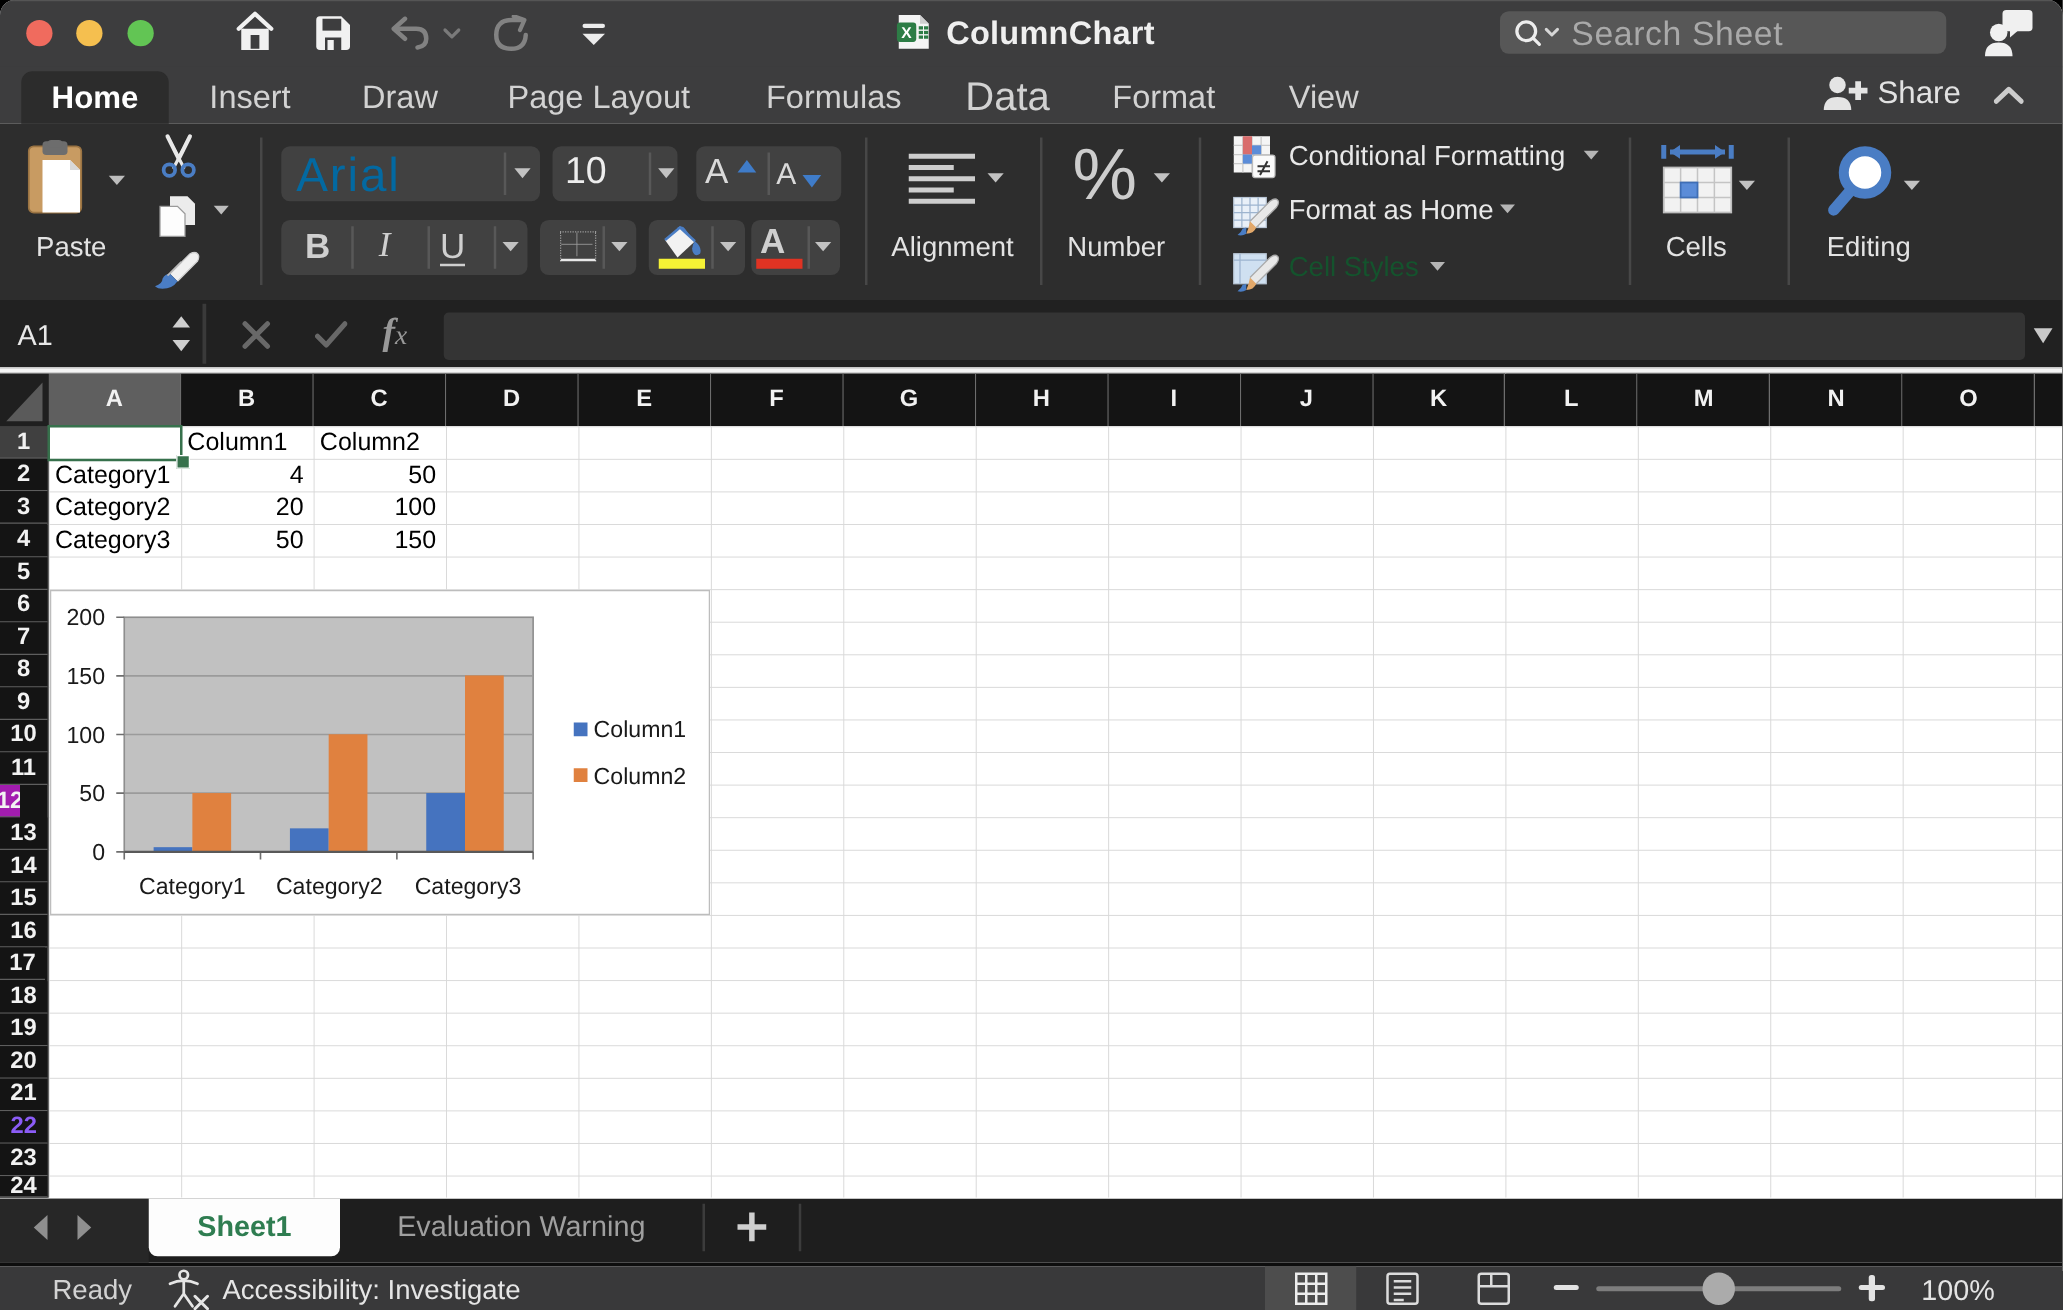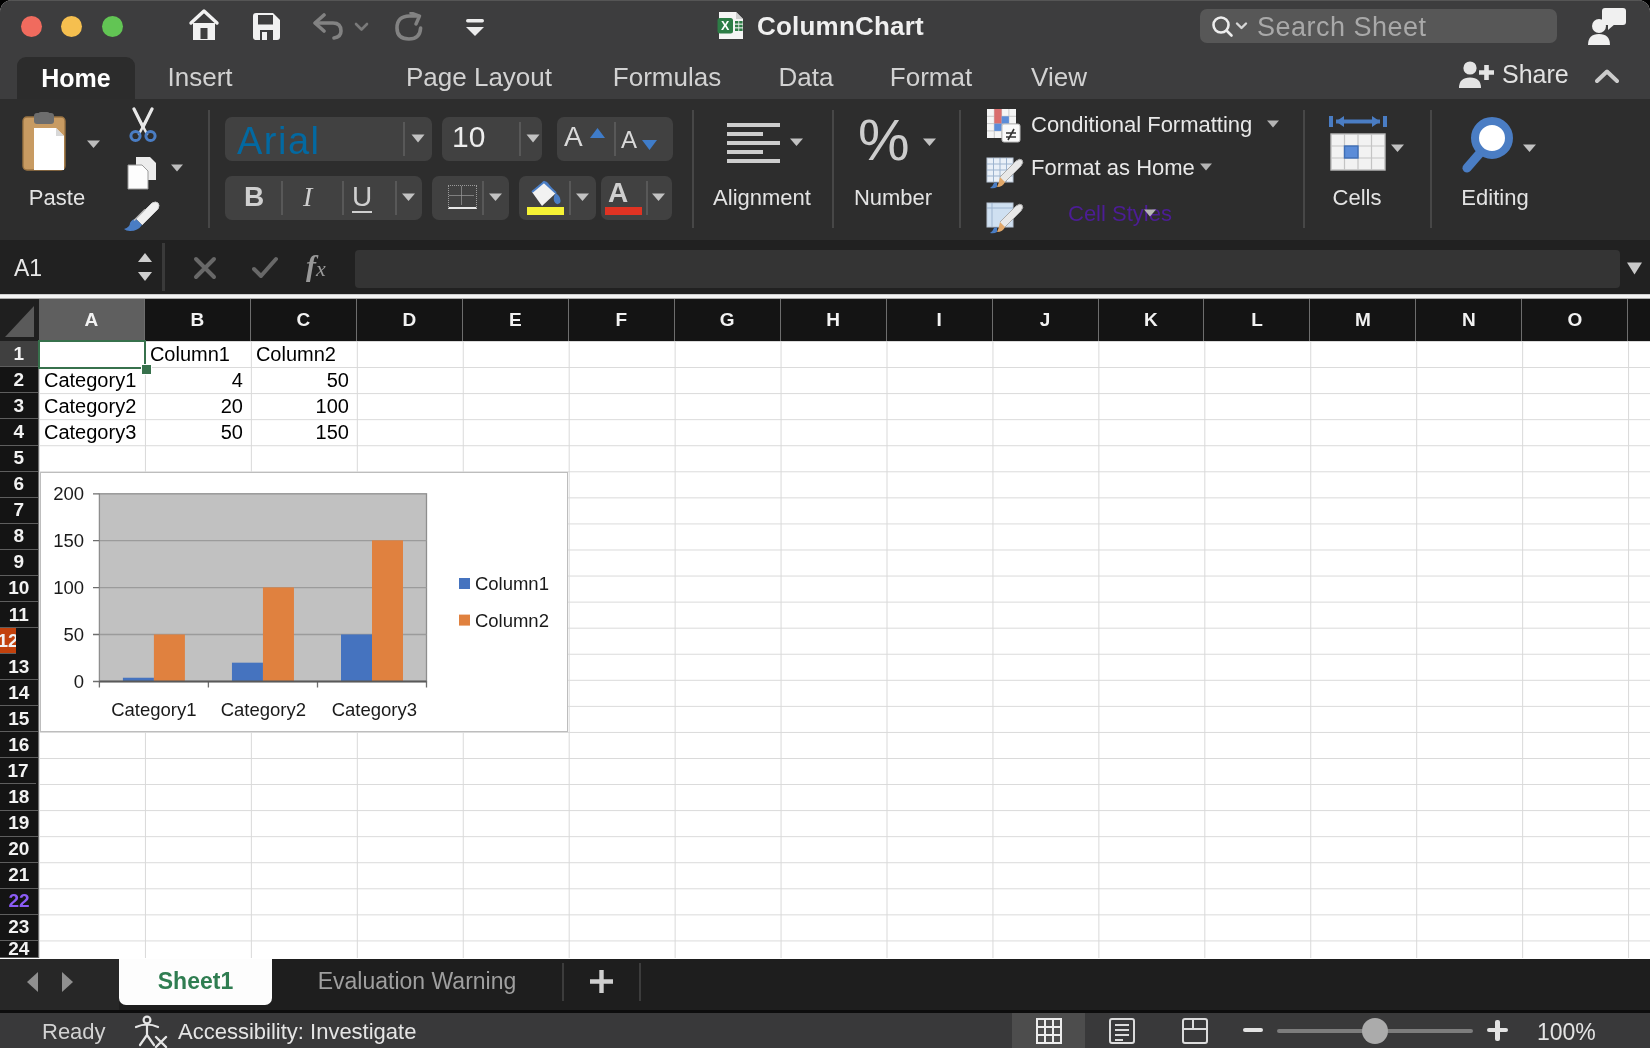--- a/index.html
+++ b/index.html
@@ -66,23 +66,24 @@
  <rect x="14" y="1" width="24" height="17" rx="3" fill="#f0f0f0"></rect>
  <path d="M20 17 L20 23 L27 17 Z" fill="#f0f0f0"></path>
  <circle cx="11" cy="19" r="7" fill="#f0f0f0"></circle>
  <path d="M0 38 Q0 27 11 27 Q22 27 22 38 Z" fill="#f0f0f0"></path>
 </svg>
 
 <div class="abs" style="left:0;top:53px;width:1650px;height:46px;background:#3d3d3e;"></div>
 <div class="abs" style="left:17px;top:57px;width:118px;height:42px;background:#2c2c2c;border-radius:9px 9px 0 0;"></div>
 <div class="abs ctr" style="left:17px;top:57px;width:118px;height:42px;font-size:25px;font-weight:bold;color:#fff;">Home</div>
 <div class="abs ctr" style="left:110px;top:57px;width:180px;height:40px;font-size:26px;color:#d2d2d2;">Insert</div>
+<div class="abs ctr" style="left:230px;top:57px;width:180px;height:40px;font-size:26px;color:#d2d2d2;">Draw</div>
 <div class="abs ctr" style="left:577px;top:57px;width:180px;height:40px;font-size:26px;color:#d2d2d2;">Formulas</div>
 <div class="abs ctr" style="left:389px;top:57px;width:180px;height:40px;font-size:26px;color:#d2d2d2;">Page Layout</div>
-<div class="abs ctr" style="left:716px;top:57px;width:180px;height:40px;font-size:26px;color:#d2d2d2;">Data</div>
+<div class="abs ctr" style="left:716px;top:57px;width:180px;height:40px;font-size:32px;color:#d2d2d2;">Data</div>
 <div class="abs ctr" style="left:841px;top:57px;width:180px;height:40px;font-size:26px;color:#d2d2d2;">Format</div>
 <div class="abs ctr" style="left:969px;top:57px;width:180px;height:40px;font-size:26px;color:#d2d2d2;">View</div>
 <svg class="abs" style="left:1458px;top:60px" width="38" height="30" viewBox="0 0 38 30">
  <circle cx="12" cy="8" r="6.6" fill="#e4e4e4"></circle>
  <path d="M1 28 Q1 17.5 12 17.5 Q23 17.5 23 28 Z" fill="#e4e4e4"></path>
  <path d="M28.5 5 V20 M21 12.5 H36" stroke="#e4e4e4" stroke-width="4.6"></path>
 </svg>
 <div class="abs" style="left:1502px;top:60px;font-size:25px;color:#e2e2e2;font-weight:500;">Share</div>
 <svg class="abs" style="left:1595px;top:68px" width="24" height="17" viewBox="0 0 24 17">
  <path d="M2 13 L12 3.5 L22 13" fill="none" stroke="#cccccc" stroke-width="4" stroke-linecap="round" stroke-linejoin="round"></path>
@@ -238,21 +239,21 @@
 <svg class="abs" style="left:1199px;top:162px" width="14" height="9" viewBox="0 0 14 9">
       <path d="M1 1.5 H13 L7 8.5 Z" fill="#b5b5b5"></path>
     </svg>
 <svg class="abs" style="left:986px;top:202px" width="40" height="34" viewBox="0 0 40 34">
  <rect x="1" y="1" width="26" height="24" fill="#cfe0f1" stroke="#b9c6d6" stroke-width="1"></rect>
  <path d="M1 6 H27 M6 1 V25" stroke="#9db4cf" stroke-width="1"></path>
  <path d="M14 20 L30 4 Q34 1 36 3 Q38 5 35 9 L19 25" fill="#e8e8e8" stroke="#aaa" stroke-width="1"></path>
  <path d="M14 20 L19 25 Q17 30 11 30 Q13 26 14 20" fill="#e2a86a"></path>
  <path d="M11 30 Q8 32 4 31 Q7 29 8 26 L11 25 Z" fill="#4a7dc4"></path>
 </svg>
-<div class="abs" style="left:1031px;top:201px;font-size:22px;color:#4c1d95;margin-left:37px;">Cell Styles</div>
+<div class="abs" style="left:1031px;top:201px;font-size:22px;color:#14532d;">Cell Styles</div>
 <svg class="abs" style="left:1143px;top:208px" width="14" height="9" viewBox="0 0 14 9">
       <path d="M1 1.5 H13 L7 8.5 Z" fill="#b5b5b5"></path>
     </svg>
 
 <svg class="abs" style="left:1328px;top:112px" width="60" height="64" viewBox="0 0 60 64">
  <path d="M3 4 V15 M57 4 V15 M8 9.5 H52" stroke="#4a7dc4" stroke-width="4" fill="none"></path>
  <path d="M8 9.5 L16 4 V15 Z M52 9.5 L44 4 V15 Z" fill="#4a7dc4"></path>
  <rect x="3" y="22" width="54" height="36" fill="#f2f2f2" stroke="#bdbdbd" stroke-width="1.4"></rect>
  <g stroke="#c4c4c4" stroke-width="1.2">
         <path d="M3 34 H57 M3 46 H57 M16.5 22 V58 M30 22 V58 M43.5 22 V58"></path>
@@ -324,21 +325,21 @@
 <div class="abs ctr" style="left:0;top:367.4px;width:37.6px;height:26.07px;background:#141414;color:#f2f2f2;font-size:19px;font-weight:bold;border-bottom:1.2px solid #5e5e5e;box-sizing:border-box;overflow:hidden;">2</div>
 <div class="abs ctr" style="left:0;top:393.4px;width:37.6px;height:26.07px;background:#141414;color:#f2f2f2;font-size:19px;font-weight:bold;border-bottom:1.2px solid #5e5e5e;box-sizing:border-box;overflow:hidden;">3</div>
 <div class="abs ctr" style="left:0;top:419.5px;width:37.6px;height:26.07px;background:#141414;color:#f2f2f2;font-size:19px;font-weight:bold;border-bottom:1.2px solid #5e5e5e;box-sizing:border-box;overflow:hidden;">4</div>
 <div class="abs ctr" style="left:0;top:445.6px;width:37.6px;height:26.07px;background:#141414;color:#f2f2f2;font-size:19px;font-weight:bold;border-bottom:1.2px solid #5e5e5e;box-sizing:border-box;overflow:hidden;">5</div>
 <div class="abs ctr" style="left:0;top:471.6px;width:37.6px;height:26.07px;background:#141414;color:#f2f2f2;font-size:19px;font-weight:bold;border-bottom:1.2px solid #5e5e5e;box-sizing:border-box;overflow:hidden;">6</div>
 <div class="abs ctr" style="left:0;top:497.7px;width:37.6px;height:26.07px;background:#141414;color:#f2f2f2;font-size:19px;font-weight:bold;border-bottom:1.2px solid #5e5e5e;box-sizing:border-box;overflow:hidden;">7</div>
 <div class="abs ctr" style="left:0;top:523.8px;width:37.6px;height:26.07px;background:#141414;color:#f2f2f2;font-size:19px;font-weight:bold;border-bottom:1.2px solid #5e5e5e;box-sizing:border-box;overflow:hidden;">8</div>
 <div class="abs ctr" style="left:0;top:549.9px;width:37.6px;height:26.07px;background:#141414;color:#f2f2f2;font-size:19px;font-weight:bold;border-bottom:1.2px solid #5e5e5e;box-sizing:border-box;overflow:hidden;">9</div>
 <div class="abs ctr" style="left:0;top:575.9px;width:37.6px;height:26.07px;background:#141414;color:#f2f2f2;font-size:19px;font-weight:bold;border-bottom:1.2px solid #5e5e5e;box-sizing:border-box;overflow:hidden;">10</div>
 <div class="abs ctr" style="left:0;top:602.0px;width:37.6px;height:26.07px;background:#141414;color:#f2f2f2;font-size:19px;font-weight:bold;border-bottom:1.2px solid #5e5e5e;box-sizing:border-box;overflow:hidden;">11</div>
-<div class="abs ctr" style="left:0;top:628.1px;width:16px;height:26.07px;background:#c2410c;color:#f2f2f2;font-size:19px;font-weight:bold;border-bottom:1.2px solid #5e5e5e;box-sizing:border-box;overflow:hidden;">12</div>
+<div class="abs ctr" style="left:0;top:628.1px;width:16px;height:26.07px;background:#a21caf;color:#f2f2f2;font-size:19px;font-weight:bold;border-bottom:1.2px solid #5e5e5e;box-sizing:border-box;overflow:hidden;">12</div>
 <div class="abs ctr" style="left:0;top:654.1px;width:37.6px;height:26.07px;background:#141414;color:#f2f2f2;font-size:19px;font-weight:bold;border-bottom:1.2px solid #5e5e5e;box-sizing:border-box;overflow:hidden;">13</div>
 <div class="abs ctr" style="left:0;top:680.2px;width:37.6px;height:26.07px;background:#141414;color:#f2f2f2;font-size:19px;font-weight:bold;border-bottom:1.2px solid #5e5e5e;box-sizing:border-box;overflow:hidden;">14</div>
 <div class="abs ctr" style="left:0;top:706.3px;width:37.6px;height:26.07px;background:#141414;color:#f2f2f2;font-size:19px;font-weight:bold;border-bottom:1.2px solid #5e5e5e;box-sizing:border-box;overflow:hidden;">15</div>
 <div class="abs ctr" style="left:0;top:732.4px;width:37.6px;height:26.07px;background:#141414;color:#f2f2f2;font-size:19px;font-weight:bold;border-bottom:1.2px solid #5e5e5e;box-sizing:border-box;overflow:hidden;">16</div>
 <div class="abs ctr" style="left:0;top:758.4px;width:36px;height:26.07px;background:#141414;color:#f2f2f2;font-size:19px;font-weight:bold;border-bottom:1.2px solid #5e5e5e;box-sizing:border-box;overflow:hidden;">17</div>
 <div class="abs ctr" style="left:0;top:784.5px;width:37.6px;height:26.07px;background:#141414;color:#f2f2f2;font-size:19px;font-weight:bold;border-bottom:1.2px solid #5e5e5e;box-sizing:border-box;overflow:hidden;">18</div>
 <div class="abs ctr" style="left:0;top:810.6px;width:37.6px;height:26.07px;background:#141414;color:#f2f2f2;font-size:19px;font-weight:bold;border-bottom:1.2px solid #5e5e5e;box-sizing:border-box;overflow:hidden;">19</div>
 <div class="abs ctr" style="left:0;top:836.6px;width:37.6px;height:26.07px;background:#141414;color:#f2f2f2;font-size:19px;font-weight:bold;border-bottom:1.2px solid #5e5e5e;box-sizing:border-box;overflow:hidden;">20</div>
 <div class="abs ctr" style="left:0;top:862.7px;width:37.6px;height:26.07px;background:#141414;color:#f2f2f2;font-size:19px;font-weight:bold;border-bottom:1.2px solid #5e5e5e;box-sizing:border-box;overflow:hidden;">21</div>
 <div class="abs ctr" style="left:0;top:888.8px;width:38px;height:26.07px;background:#141414;color:#8b5cf6;font-size:19px;font-weight:bold;border-bottom:1.2px solid #5e5e5e;box-sizing:border-box;overflow:hidden;">22</div>

